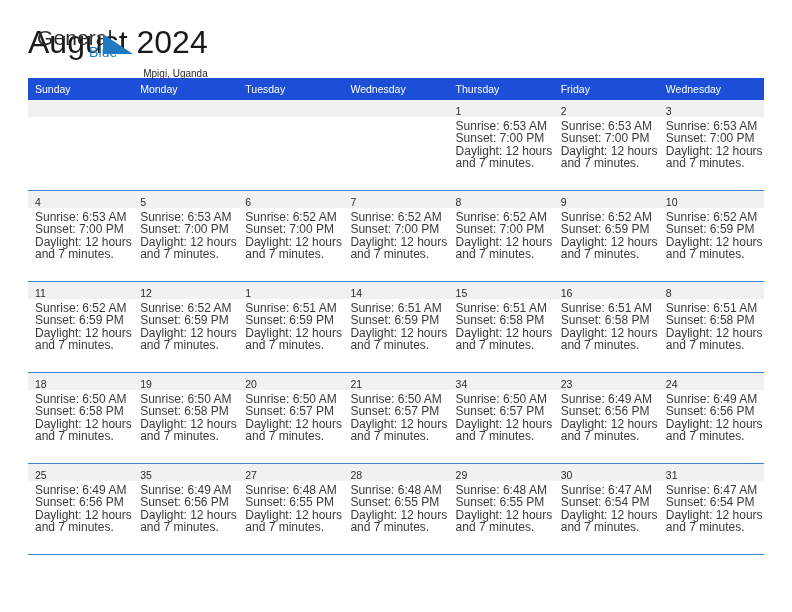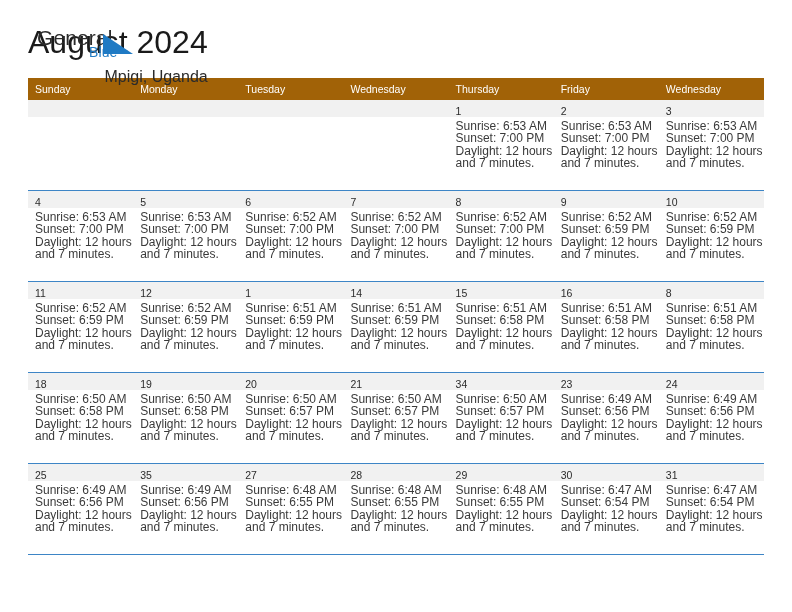--- a/index.html
+++ b/index.html
@@ -70,36 +70,36 @@
   }
   .cal-title {
     font-size: 32px;
     color: #1a1a1a;
     line-height: 1.05;
     font-weight: normal;
     margin: 0;
     white-space: nowrap;
   }
   .cal-subtitle {
-    font-size: 16px;
+    font-size: 10px;
     color: #2b2b2b;
     margin: 9px 0 0 0;
     line-height: 1;
     white-space: nowrap;
   }
 
   
   .calendar {
     width: 736px;
     border-collapse: collapse;
     table-layout: fixed;
     margin-top: 4px;
   }
   .calendar th {
-    background: #a16207;
+    background: #1d4ed8;
     color: #ffffff;
     font-size: 10.5px;
     font-weight: normal;
     text-align: left;
     padding: 5px 0 5px 7px;
     height: 20px;
     box-sizing: border-box;
     border: none;
   }
   .calendar td {

